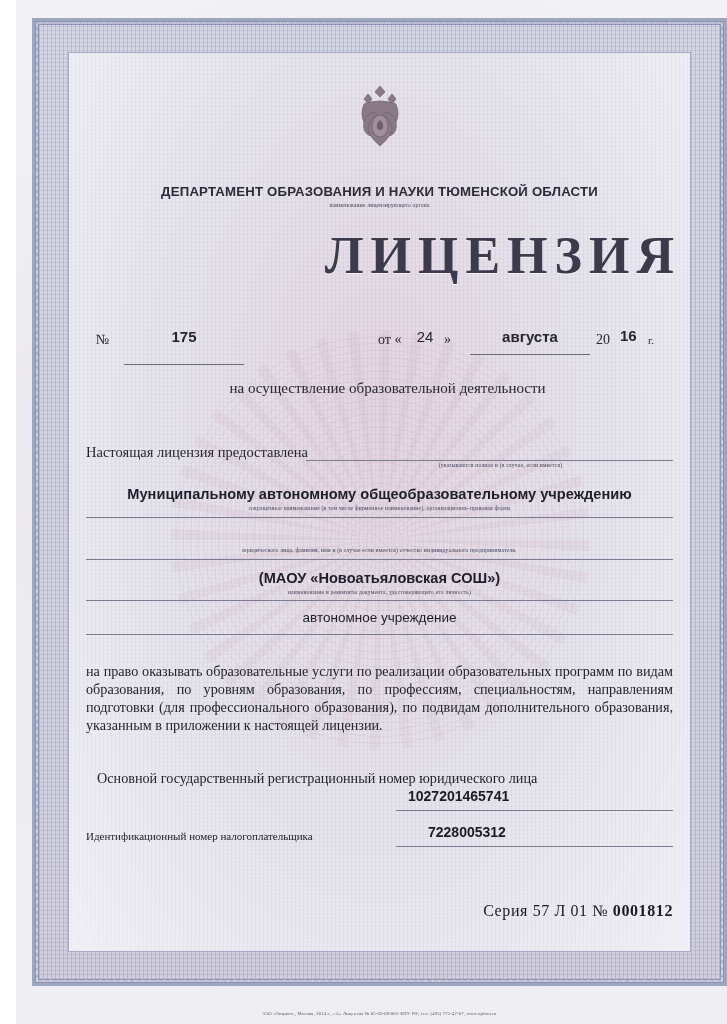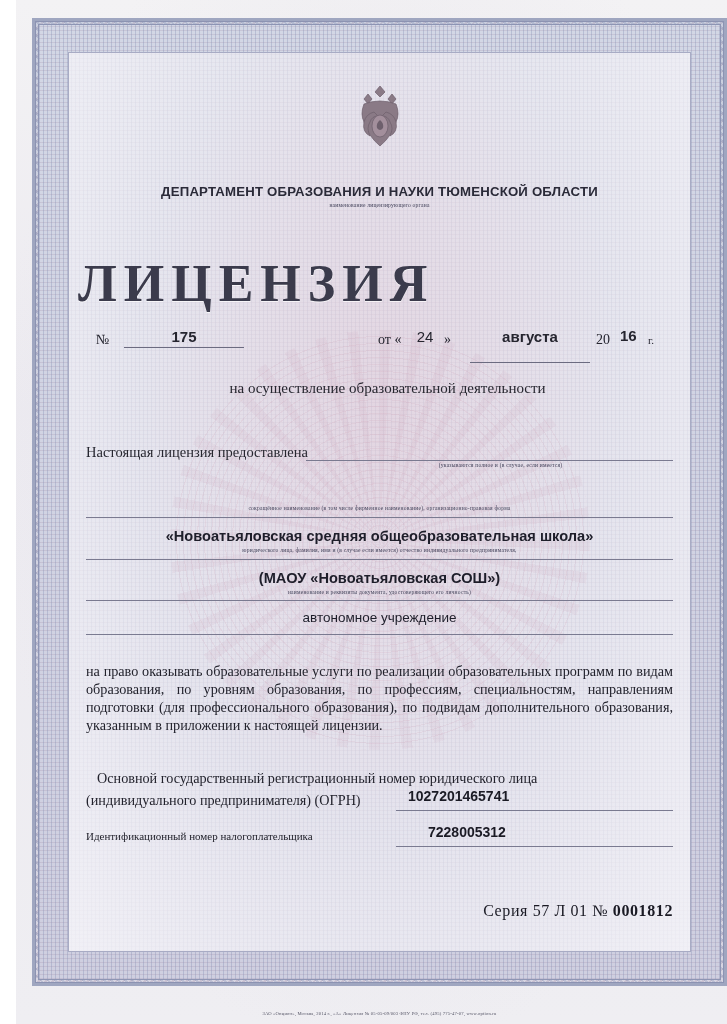--- a/index.html
+++ b/index.html
@@ -63,47 +63,47 @@
     position:absolute;left:0;right:0;top:122px;text-align:center;
     font-family:"Liberation Sans", sans-serif;
     font-weight:bold;font-size:13.2px;letter-spacing:0.2px;color:#2a2a38;
   }
   .dept-sub{
     position:absolute;left:0;right:0;top:140px;text-align:center;
     font-size:5.4px;letter-spacing:0.3px;color:#4a4a58;
     font-family:"Liberation Serif", serif;
   }
   .title{
-    position:absolute;left:0;right:0;top:192px;text-align:left;
+    position:absolute;left:0;right:0;top:164px;text-align:right;
     font-family:"Liberation Serif", serif;
     font-weight:bold;font-size:52px;letter-spacing:7px;color:#3b3b4c;
     text-shadow:0 1px 0 rgba(255,255,255,0.7);
   }
 
   
   .numrow{
     position:absolute;left:10px;right:10px;top:266px;height:24px;
     font-size:14px;color:#25252f;
   }
   .numrow .lbl-no{position:absolute;left:8px;top:4px;font-size:14px;}
   .numrow .val-no{
     position:absolute;left:36px;top:0px;width:120px;text-align:center;
     font-family:"Liberation Sans", sans-serif;font-weight:bold;font-size:15px;
-    border-bottom:1px solid #6b6b80;padding-bottom:2px;
+    border-bottom:1px solid #6b6b80;padding-bottom:19px;
   }
   .numrow .lbl-ot{position:absolute;left:290px;top:4px;}
   .numrow .val-day{
     position:absolute;left:322px;top:0;width:30px;text-align:center;
     font-family:"Liberation Sans", sans-serif;font-weight:normal;font-size:15px;
   }
   .numrow .q2{position:absolute;left:356px;top:4px;}
   .numrow .val-month{
     position:absolute;left:382px;top:0;width:120px;text-align:center;
     font-family:"Liberation Sans", sans-serif;font-weight:bold;font-size:15px;
-    border-bottom:1px solid #6b6b80;padding-bottom:17px;
+    border-bottom:1px solid #6b6b80;padding-bottom:9px;
   }
   .numrow .lbl-20{position:absolute;left:508px;top:4px;}
   .numrow .val-year{
     position:absolute;left:532px;top:-1px;
     font-family:"Liberation Sans", sans-serif;font-weight:bold;font-size:15px;
   }
   .numrow .lbl-g{position:absolute;left:560px;top:6px;font-size:11px;}
 
   .subject{
     position:absolute;left:16px;right:0;top:318px;text-align:center;
@@ -228,38 +228,37 @@
       <span class="val-year">16</span>
       <span class="lbl-g">г.</span>
     </div>
 
     <div class="subject">на осуществление образовательной деятельности</div>
 
     <div class="granted">Настоящая лицензия предоставлена</div>
     <div class="granted-line"></div>
     <div class="cap cap-granted">(указываются полное и (в случае, если имеется)</div>
 
+    <div class="org1">Муниципальному автономному общеобразовательному учреждению</div>
     <div class="cap cap-org1">сокращённое наименование (в том числе фирменное наименование), организационно-правовая форма</div>
     <div class="org1-line"></div>
 
-    <div class="org2">«Новоатьяловская средняя общеобразовательная школа»</div>
     <div class="cap cap-org2">юридического лица, фамилия, имя и (в случае если имеется) отчество индивидуального предпринимателя,</div>
     <div class="org2-line"></div>
 
     <div class="org3">(МАОУ «Новоатьяловская СОШ»)</div>
     <div class="cap cap-org3">наименование и реквизиты документа, удостоверяющего его личность)</div>
     <div class="org3-line"></div>
 
     <div class="org4">автономное учреждение</div>
     <div class="org4-line"></div>
 
     <div class="body-text">на право оказывать образовательные услуги по реализации образовательных программ по видам образования, по уровням образования, по профессиям, специальностям, направлениям подготовки (для профессионального образования), по подвидам дополнительного образования, указанным в приложении к настоящей лицензии.</div>
 
     <div class="ogrn-label">Основной государственный регистрационный номер юридического лица</div>
-    <div class="ogrn-label2">(индивидуального предпринимателя) (ОГРН)</div>
     <div class="ogrn-value">1027201465741</div>
     <div class="ogrn-line"></div>
 
     <div class="inn-value">7228005312</div>
     <div class="inn-label">Идентификационный номер налогоплательщика</div>
     <div class="inn-line"></div>
 
     <div class="series">
       <span>Серия</span>
       <span>57 Л 01</span>

